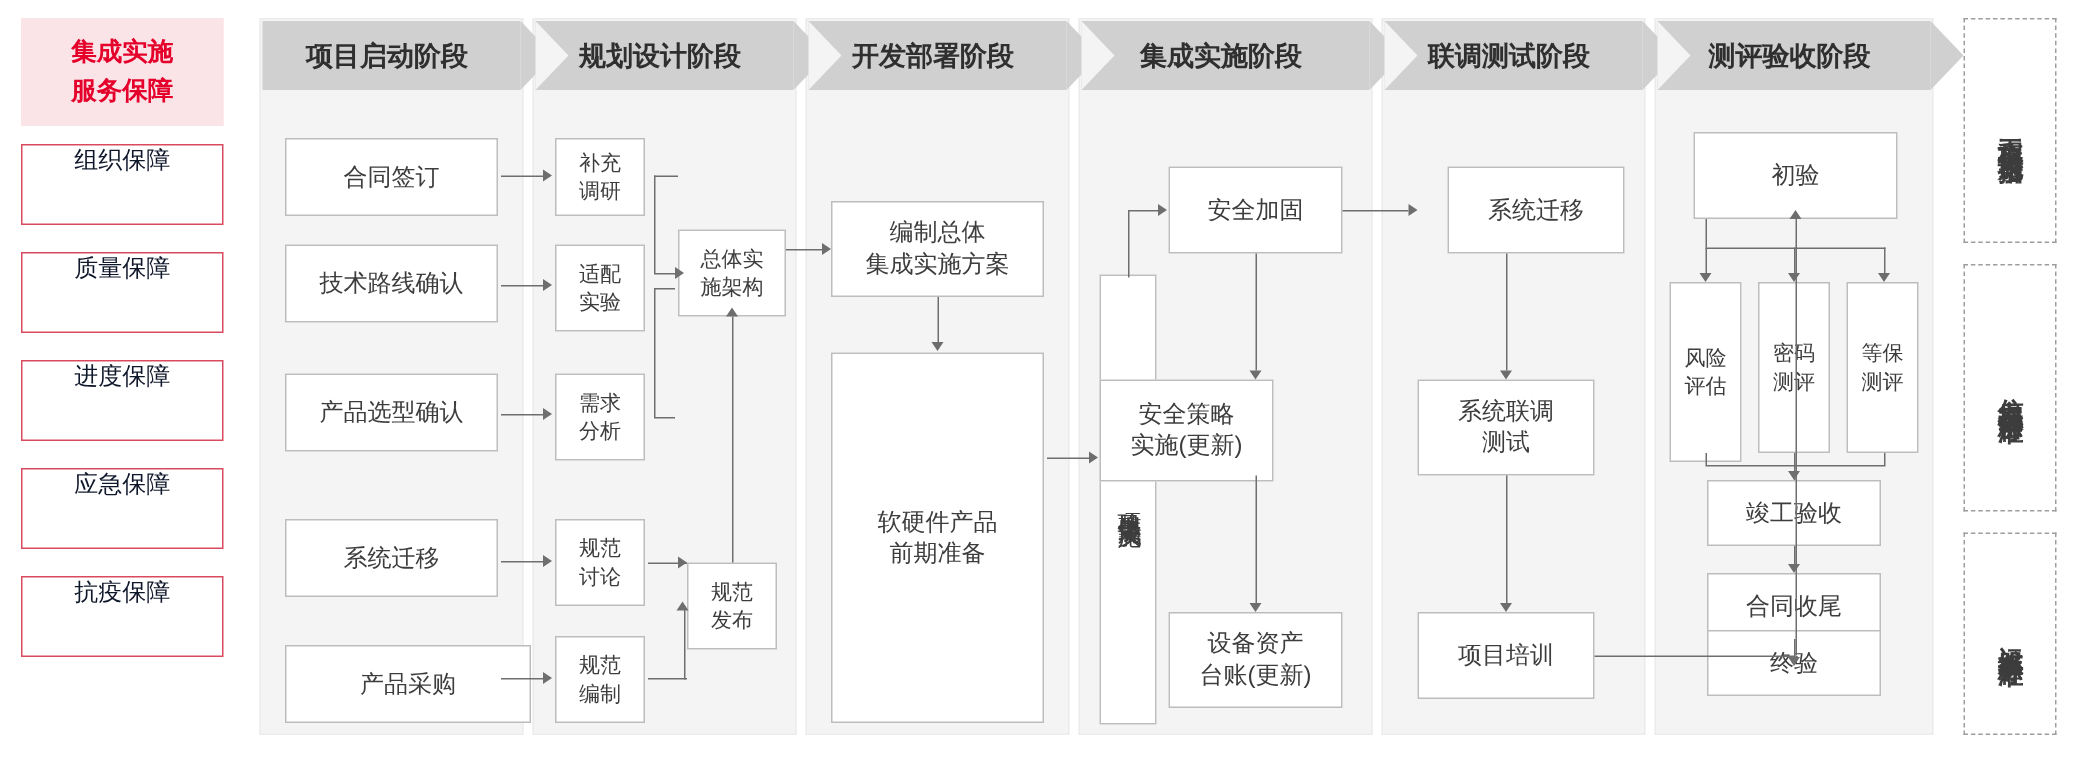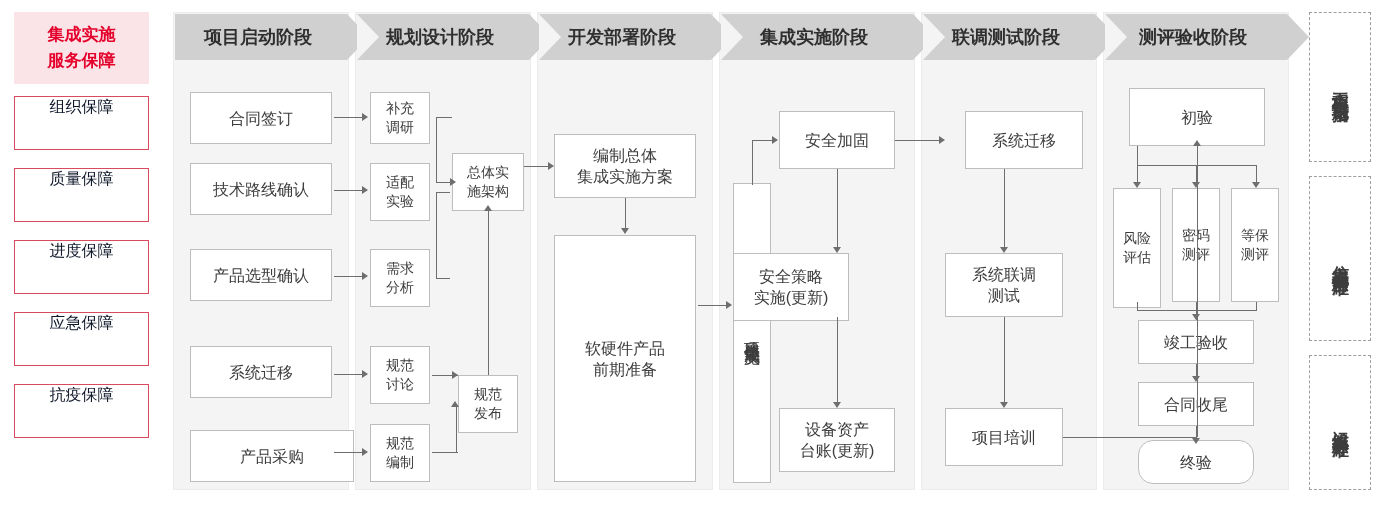--- a/index.html
+++ b/index.html
@@ -305,21 +305,21 @@
         <div>等保</div>
         <div>测评</div>
       </div>
   </div>
   <div class="abs node" style="left:1138px; top:320px; width:116px; height:44px;">
       <span>竣工验收</span>
     </div>
   <div class="abs node" style="left:1138px; top:382px; width:116px; height:44px;">
       <span>合同收尾</span>
     </div>
-  <div class="abs node" style="left:1138px; top:440px; width:116px; height:44px;border-radius:15px;">
+  <div class="abs node" style="left:1138px; top:420px; width:116px; height:44px;">
       <span>终验</span>
     </div>
 
   <div class="abs right-col" style="left:1309px; top:12px;  height:150px;">
     <span class="vtext">工程项目实施指引</span>
   </div>
   <div class="abs right-col" style="left:1309px; top:176px; height:165px;">
     <span class="vtext">信息安全保密标准</span>
   </div>
   <div class="abs right-col" style="left:1309px; top:355px; height:135px;">

